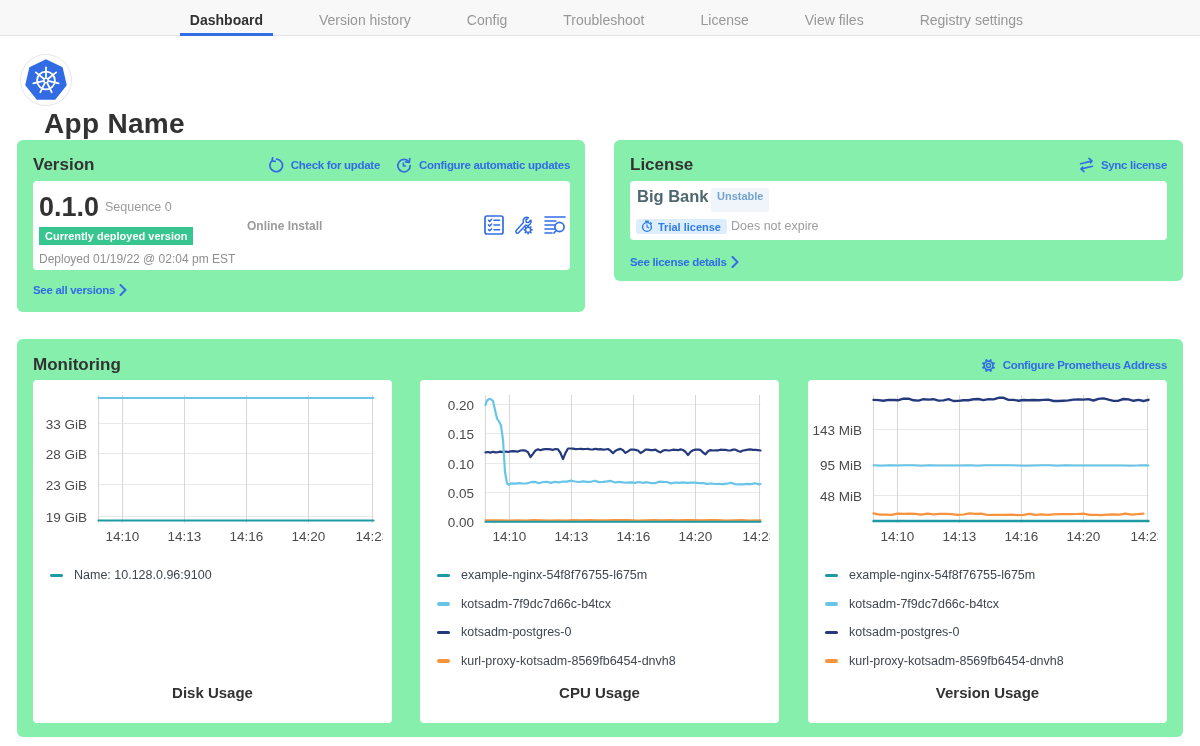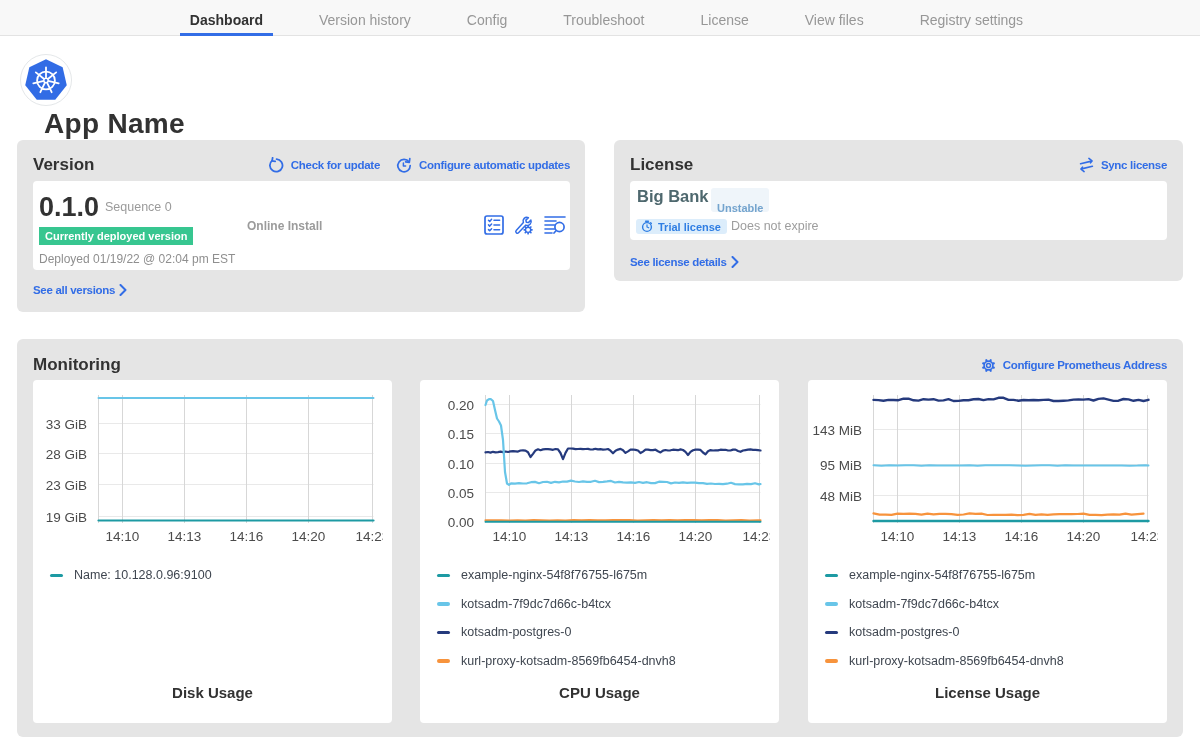--- a/index.html
+++ b/index.html
@@ -9,21 +9,21 @@
 .nav span.active { color:#323232; font-weight:600; border-bottom-color:#326de6; }
 .wrap { position:absolute; left:0; top:0; width:1200px; height:746px; }
 .apphead { position:absolute; left:20px; top:54px; display:flex;flex-direction:column; }
 .k8s { width:52px; height:52px; }
 .apptxt { margin-left:24px; }
 .apptxt h1 { font-size:28px; font-weight:700; color:#323232; letter-spacing:0.3px; line-height:30px; margin-top:3px;}
 .statusrow { margin-top:7px; display:flex; align-items:flex-end; font-size:13px; color:#9b9b9b; }
 .dot { width:7px; height:7px; border-radius:50%; background:#37c690; margin-right:6px; position:relative; top:-1px; }
 .sep { color:#d4d4d4; margin:0 7px; font-size:14px; position:relative; top:-1px; }
 a.blue { color:#326de6; font-weight:700; font-size:11.5px; text-decoration:none; }
-.card { position:absolute; background:#e5e5e5; border-radius:6px; }
+.card { position:absolute; background:#86efac; border-radius:6px; }
 .icolink { display:inline-flex; align-items:center; color:#326de6; font-weight:700; font-size:12.5px; }
 .icolink svg { margin-right:7px; }
 .whitebox { position:absolute; background:#fff; border-radius:4px; }
 .cardtitle { font-size:17px; font-weight:700; color:#323232; }
 #vcard .icolink, #lcard .icolink, #mcard .icolink { font-size:11.5px; letter-spacing:-0.3px; }
 
 
 #vcard { left:17px; top:140px; width:568px; height:172px; }
 #vcard .hdr { position:absolute; left:16px; right:15px; top:15px; display:flex; align-items:center; }
 #vcard .hdr .sp { flex:1; }
@@ -37,21 +37,21 @@
 .vicons svg { margin-right:10px; }
 .seelink { position:absolute; left:16px; top:144px; display:flex; align-items:center; color:#326de6; font-weight:700; font-size:11.5px; letter-spacing:-0.3px; }
 .seelink svg { margin-left:4px; }
 
 
 #lcard { left:614px; top:140px; width:569px; height:141px; }
 #lcard .hdr { position:absolute; left:16px; right:16px; top:15px; display:flex; align-items:center; }
 #lcard .hdr .sp { flex:1; }
 #lbox { left:16px; top:41px; width:537px; height:59px; }
 .bigbank { position:absolute; left:7px; top:6px; font-size:16.5px; font-weight:700; color:#4e686e; }
-.unstable { position:absolute; left:81px; top:7px; height:24px; line-height:16px; padding:12px 6px; background:#eff5fa; color:#74a4ce; border-radius:3px; font-size:11px; font-weight:600; }
+.unstable { position:absolute; left:81px; top:7px; height:24px; line-height:16px; padding:0 6px; background:#eff5fa; color:#74a4ce; border-radius:3px; font-size:11px; font-weight:600; }
 .trial { position:absolute; left:6px; top:38px; height:15px; display:inline-flex; align-items:center; padding:0 6px 0 5px; background:#dcedfb; color:#2f7ee3; border-radius:3px; font-size:11px; font-weight:700; }
 .trial svg { margin-right:5px; }
 .noexpire { position:absolute; left:101px; top:38px; font-size:12.5px; color:#9d9d9d; }
 #lcard .seelink { top:116px; }
 
 
 #mcard { left:17px; top:339px; width:1166px; height:398px; }
 #mcard .hdr { position:absolute; left:16px; right:16px; top:16px; display:flex; align-items:center; }
 #mcard .hdr .sp { flex:1; }
 .chartcard { position:absolute; top:41px; width:359px; height:343px; background:#fff; border-radius:4px; overflow:hidden; }
@@ -316,16 +316,16 @@
           </div>
         <div class="legitem">
             <span class="dash" style="background:#253a7d"></span>
             <span>kotsadm-postgres-0</span>
           </div>
         <div class="legitem">
             <span class="dash" style="background:#f7933c"></span>
             <span>kurl-proxy-kotsadm-8569fb6454-dnvh8</span>
           </div>
       </div>
-      <div class="ctitle">License Usage</div>
+      <div class="ctitle">Version Usage</div>
     </div>
   </div>
 </div>
 
 </body></html>

